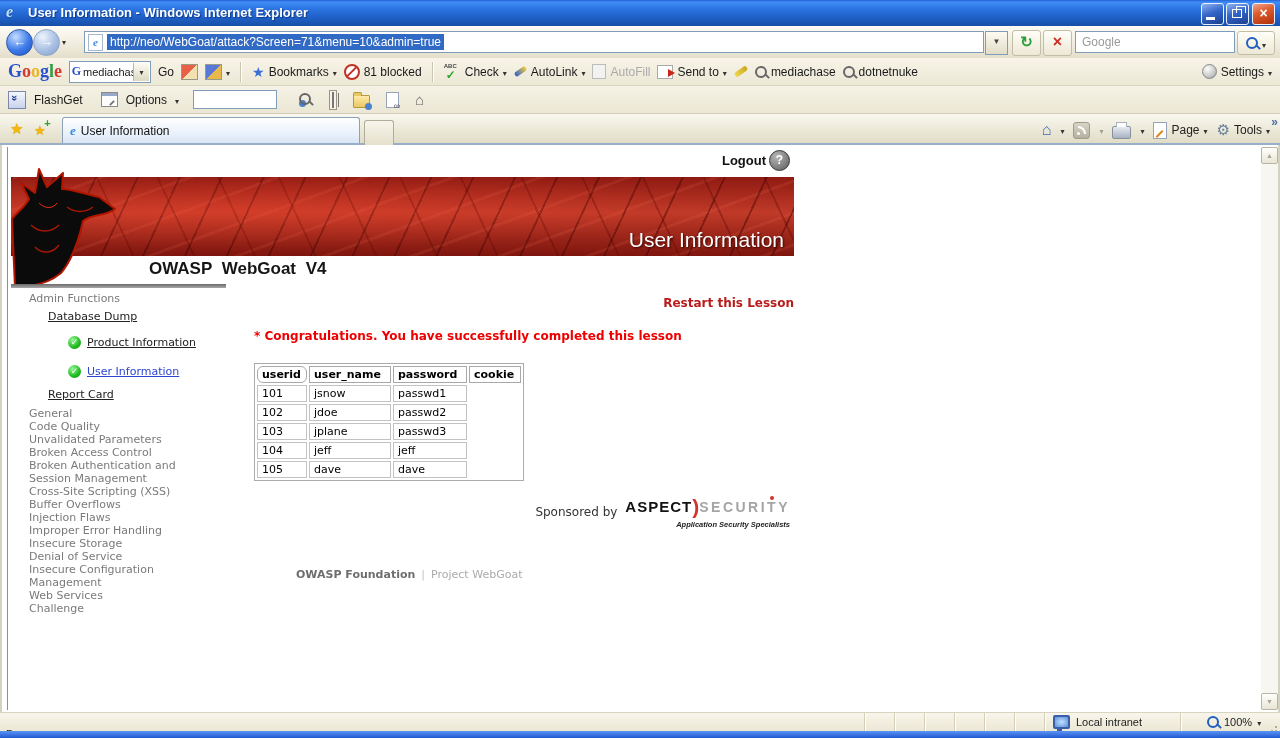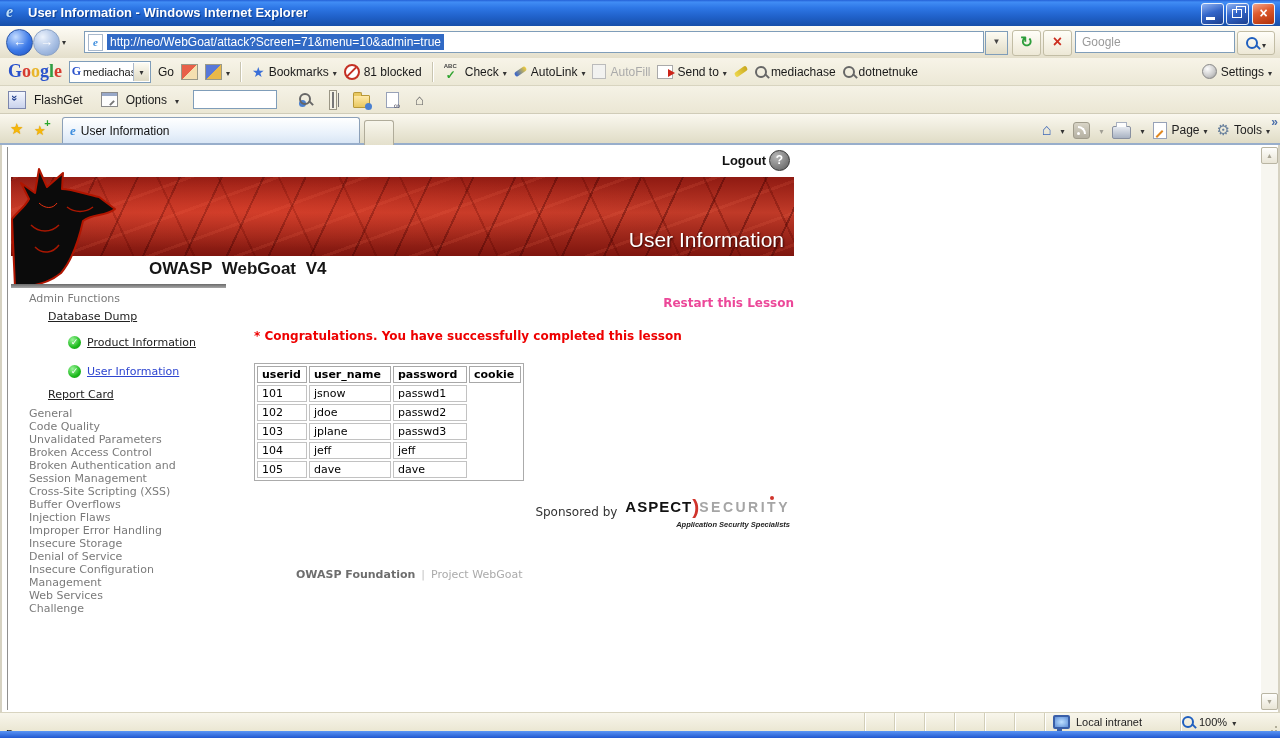--- a/index.html
+++ b/index.html
@@ -130,40 +130,40 @@
       repeating-linear-gradient(115deg, rgba(60,0,0,.40) 0 2px, transparent 2px 38px),
       repeating-linear-gradient(65deg, rgba(90,5,0,.32) 0 2px, transparent 2px 55px),
       repeating-linear-gradient(160deg, rgba(255,120,90,.12) 0 3px, transparent 3px 30px),
       linear-gradient(180deg,#8F1A12,#C03A28 45%,#7E150E);}
   .banner-title{position:absolute;right:10px;bottom:4px;color:#FFF;font:21px "Liberation Sans",sans-serif;text-shadow:1px 1px 2px #3A0500;}
   .goat{position:absolute;left:1px;top:16px;width:110px;height:124px;}
   .brand{position:absolute;left:141px;top:112px;font:bold 17px "Liberation Sans",sans-serif;color:#161616;word-spacing:5px;}
   .brandline{position:absolute;left:3px;top:137px;width:215px;height:4px;background:linear-gradient(#6A6A6A,#A8A8A8);}
   .menubar{position:absolute;left:225px;top:110px;width:561px;height:24px;border:1px solid #3F3F3F;background:linear-gradient(#CDCDCD,#8A8A8A);display:flex;align-items:center;gap:26px;padding-left:22px;box-sizing:border-box;}
   .mb-item{color:#FFF;font:bold 12.5px "Liberation Sans",sans-serif;text-shadow:1px 1px 1px rgba(0,0,0,.45);}
-  .restart{position:absolute;right:0px;top:149px;font:bold 12px "DejaVu Sans",sans-serif;color:#ec4899;}
+  .restart{position:absolute;right:0px;top:149px;font:bold 12px "DejaVu Sans",sans-serif;color:#b91c1c;}
 
   .sidebar{position:absolute;left:21px;top:145px;width:182px;font-size:11px;line-height:13px;color:#7A7A7A;}
   .sb-cat{margin:0;}
   .sb-lesson{color:#222;font-weight:normal;text-decoration:underline;}
   .sb-ind1{margin-left:19px;}
   .sb-ind2{margin-left:39px;}
   .sb-dd{margin-top:5px;}
   .sb-row{display:flex;align-items:center;gap:6px;margin-top:9px;height:20px;}
   .sb-rc{margin-top:7px;margin-bottom:6px;}
   .check{flex:0 0 13px;width:13px;height:13px;border-radius:50%;background:radial-gradient(circle at 35% 30%,#9AF59A,#1DBA1D 60%,#0E8A0E);color:#FFF;font-size:9px;line-height:13px;text-align:center;font-weight:bold;}
   .check::after{content:"✓";}
   .sb-active{color:#2E45D0;}
 
   .congrats{position:absolute;left:246px;top:182px;font:bold 12px "DejaVu Sans",sans-serif;color:#EE0000;}
   .wg-table{position:absolute;left:246px;top:216px;border-collapse:separate;border-spacing:2px;border:1px solid #ABABAB;font-size:11px;color:#000;background:#FFF;}
   .wg-table th{border:1px solid #A8A8A8;font-weight:bold;padding:1px 4px;text-align:left;}
   .wg-table td{border:1px solid #C2C2C2;padding:1px 4px;}
   .wg-table td.empty{border:none;}
-  .c-userid{width:40px;}.c-username{width:72px;}.c-password{width:64px;}.c-cookie{width:42px;}
+  .c-userid{width:40px;border-radius:6px;}.c-username{width:72px;}.c-password{width:64px;}.c-cookie{width:42px;}
 
   .sponsor{position:absolute;right:0;top:348px;display:flex;align-items:center;gap:8px;}
   .sponsored-by{font:12px "DejaVu Sans",sans-serif;color:#333;}
   .aspectlogo{position:relative;padding-right:4px;}
   .aspect{font:bold 15px "Liberation Sans",sans-serif;color:#111;letter-spacing:1px;}
   .paren{font:bold 21px "Liberation Sans",sans-serif;color:#D0342C;vertical-align:-2px;}
   .security{font:bold 14px "Liberation Sans",sans-serif;color:#A5A5A5;letter-spacing:2.5px;position:relative;}
   .security::after{content:"";position:absolute;width:4px;height:4px;border-radius:50%;background:#D0342C;top:-3px;right:16px;}
   .tagline{display:block;text-align:right;font:bold italic 7.5px "Liberation Sans",sans-serif;color:#222;margin-top:1px;}
   .wfooter{position:absolute;left:288px;top:421px;font-size:11px;display:flex;gap:6px;align-items:center;}
@@ -171,21 +171,21 @@
   .f-div{color:#C4C4C4;}
   .f-proj{color:#ABABAB;}
 
   
   .statusbar{position:absolute;left:0;top:712px;width:1280px;height:19px;background:linear-gradient(#F8F6EC,#EBE7D3);border-top:1px solid #D8D4C0;box-sizing:border-box;font-size:11px;color:#222;}
   .st-done{position:absolute;left:6px;top:15px;}
   .st-panes{position:absolute;right:18px;top:0;height:100%;display:flex;}
   .pane{border-left:1px solid #D2CEB8;box-shadow:inset 1px 0 0 #FFF;height:100%;box-sizing:border-box;}
   .pane.mini{width:30px;}
   .pane.zone{width:136px;display:flex;align-items:center;gap:6px;padding-left:8px;}
-  .pane.zoomp{width:82px;display:flex;align-items:center;gap:5px;padding-left:1px;}
+  .pane.zoomp{width:82px;display:flex;align-items:center;gap:5px;padding-left:26px;}
   .monitor{position:relative;width:13px;height:10px;border:2px solid #3A5FA8;border-radius:2px;background:radial-gradient(#BFE0FF,#5E8FD8);}
   .monitor::after{content:"";position:absolute;left:2px;bottom:-4px;width:5px;height:2px;background:#3A5FA8;}
   .grip{position:absolute;right:0;top:0;width:18px;height:100%;}
   .grip::after{content:"";position:absolute;right:3px;bottom:3px;width:2px;height:2px;background:#B0AC98;
     box-shadow:-4px 4px 0 #B0AC98,-8px 8px 0 #B0AC98,0 4px 0 #B0AC98,-4px 8px 0 #B0AC98,0 8px 0 #B0AC98;}
   .taskstrip{position:absolute;left:0;top:731px;width:1280px;height:7px;background:linear-gradient(#5A95F5,#2158CF);}
 </style>
 </head>
 <body>
 

